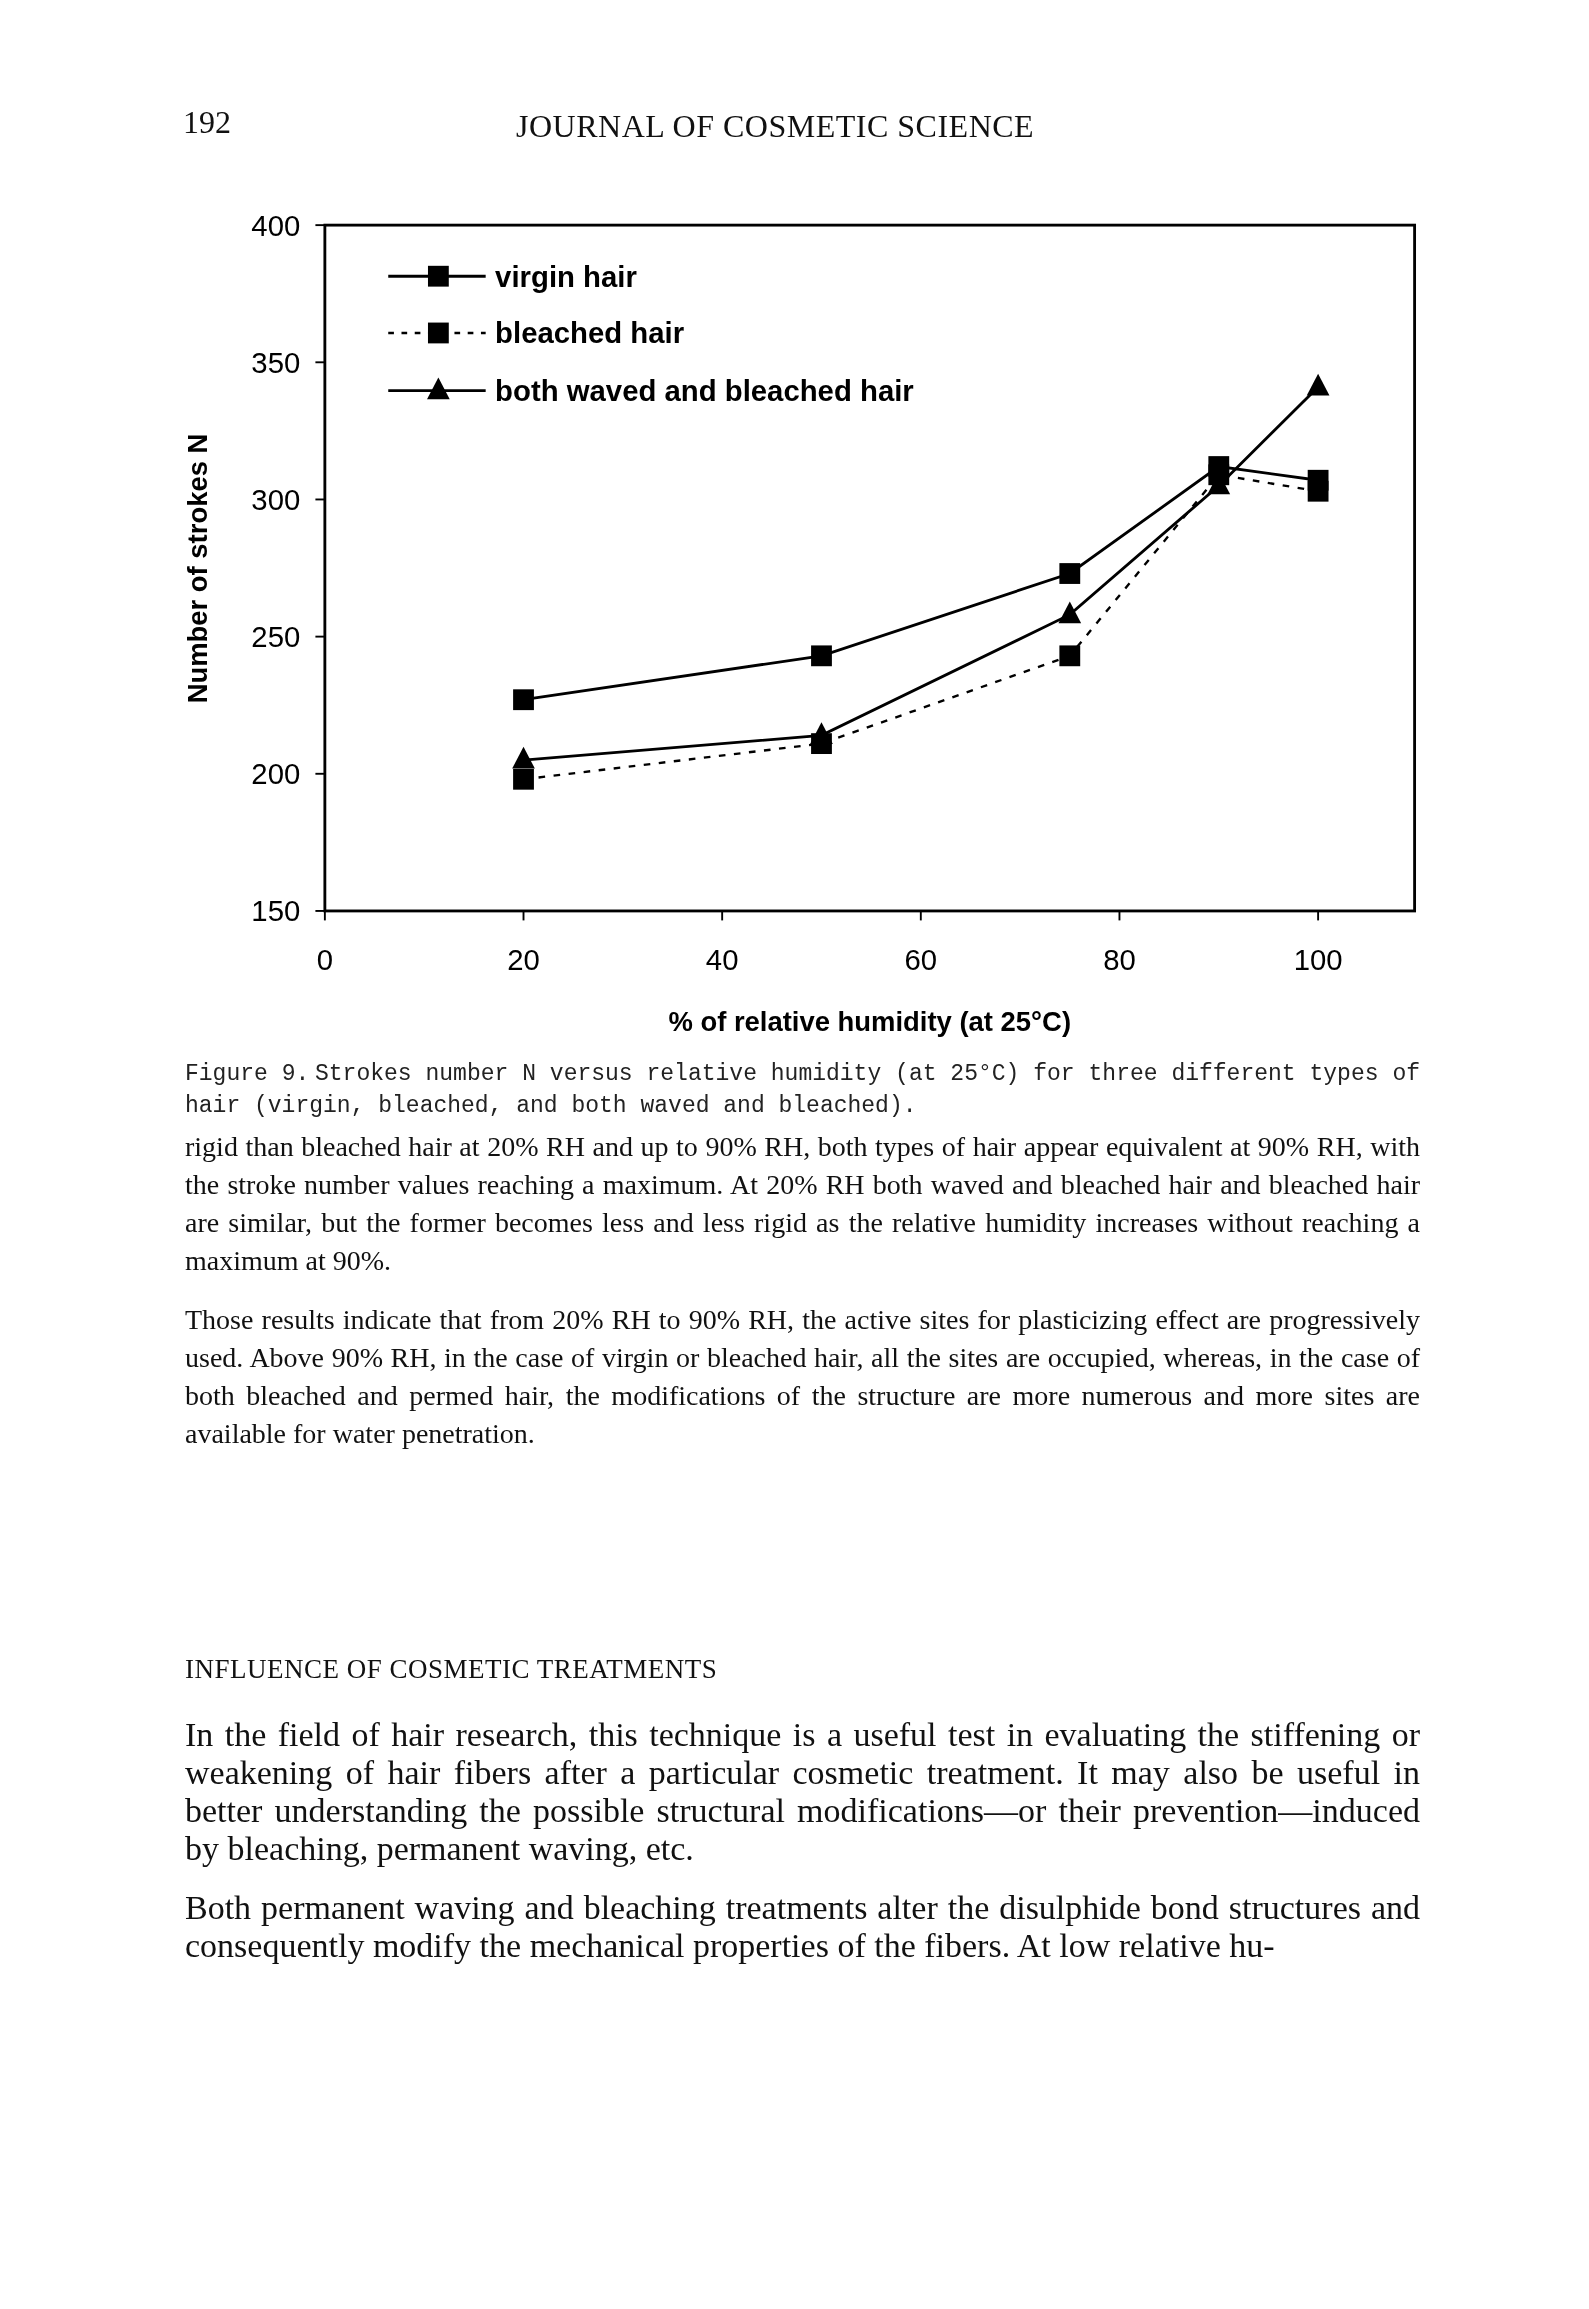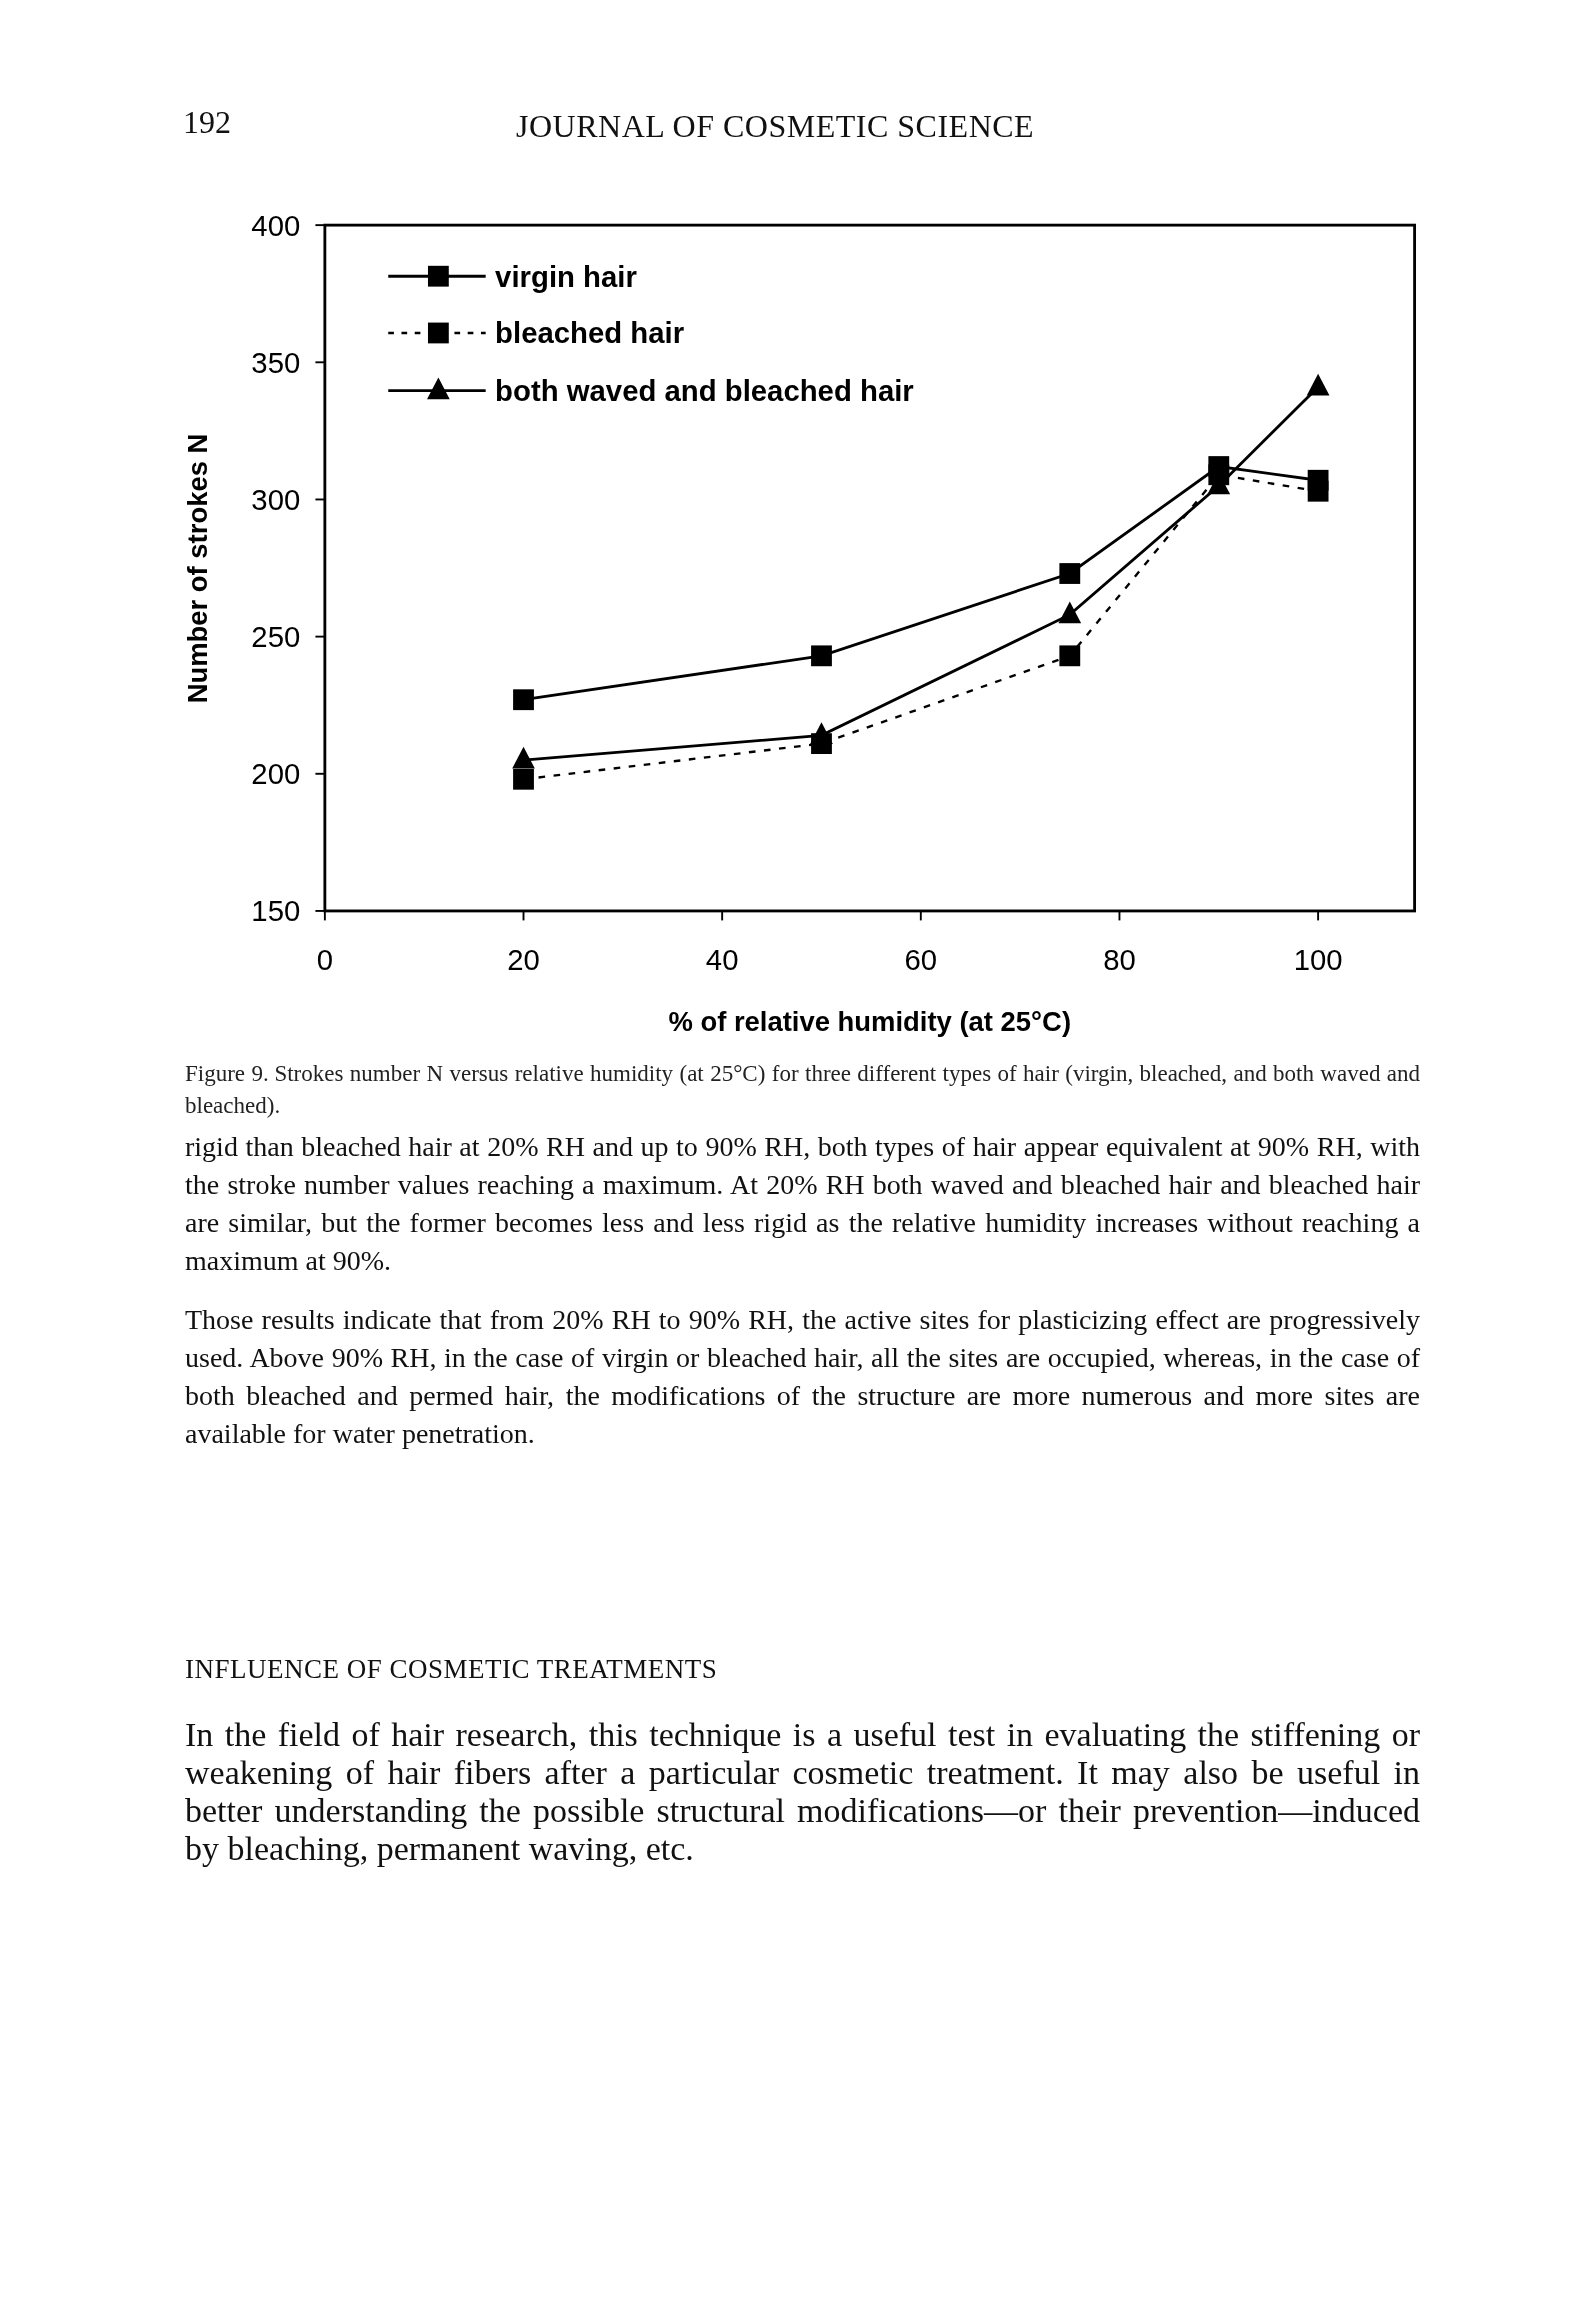--- a/index.html
+++ b/index.html
@@ -2,21 +2,21 @@
 <html style="font-size:15px"><head>
 <meta charset="utf-8">
 <style>
   html, body { margin:0; padding:0; background:#ffffff; }
   body { width:1590px; height:2309px; position:relative; overflow:hidden; color:#111; }
   .serif { font-family: "Liberation Serif", "DejaVu Serif", serif; }
   .sans { font-family: "Liberation Sans", "DejaVu Sans", sans-serif; }
   #page-num { position:absolute; left:183px; top:104px; font-size:32px; }
   #running-head { position:absolute; left:516px; top:108px; font-size:32px; letter-spacing:0.5px; }
   #chart { position:absolute; left:0; top:0; }
-  #caption { position:absolute; left:185px; top:1058px; width:1235px; font-size:23px; line-height:32px; text-align:justify; color:#222; }
+  #caption { position:absolute; left:185px; top:1058px; width:1235px; font-size:23px; line-height:32px; text-align:justify; color:#222;font-family:Liberation Mono, monospace; }
   #caption .lbl { margin-right:5.7px; }
   #body-text { position:absolute; left:185px; top:1128px; width:1235px; font-size:28px; line-height:38px; }
   #body-text p { margin:0 0 21px 0; text-align:justify; }
   #section-heading { position:absolute; left:185px; top:1654px; font-size:27px; letter-spacing:0.5px; }
   #body-text-2 { position:absolute; left:185px; top:1716px; width:1235px; font-size:34px; line-height:38px; }
   #body-text-2 p { margin:0 0 21px 0; text-align:justify; }
 </style>
 </head>
 <body>
 
@@ -107,14 +107,15 @@
 
 <div id="body-text" class="serif">
   <p>rigid than bleached hair at 20% RH and up to 90% RH, both types of hair appear equivalent at 90% RH, with the stroke number values reaching a maximum. At 20% RH both waved and bleached hair and bleached hair are similar, but the former becomes less and less rigid as the relative humidity increases without reaching a maximum at 90%.</p>
   <p>Those results indicate that from 20% RH to 90% RH, the active sites for plasticizing effect are progressively used. Above 90% RH, in the case of virgin or bleached hair, all the sites are occupied, whereas, in the case of both bleached and permed hair, the modifications of the structure are more numerous and more sites are available for water penetration.</p>
 </div>
 
 <div id="section-heading" class="serif">INFLUENCE OF COSMETIC TREATMENTS</div>
 
 <div id="body-text-2" class="serif">
   <p>In the field of hair research, this technique is a useful test in evaluating the stiffening or weakening of hair fibers after a particular cosmetic treatment. It may also be useful in better understanding the possible structural modifications—or their prevention—induced by bleaching, permanent waving, etc.</p>
+  <p>Both permanent waving and bleaching treatments alter the disulphide bond structures and consequently modify the mechanical properties of the fibers. At low relative hu-</p>
 </div>
 
 
 </body></html>

